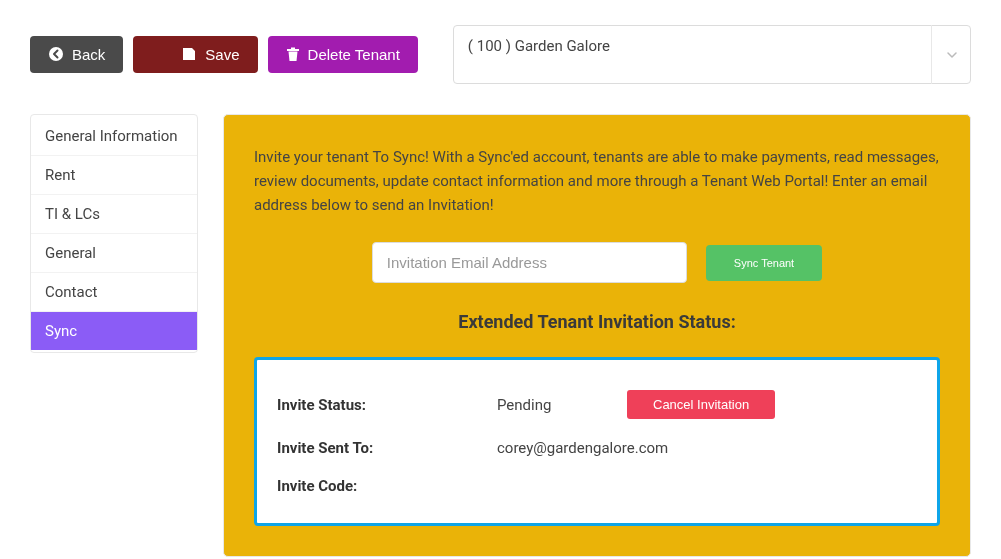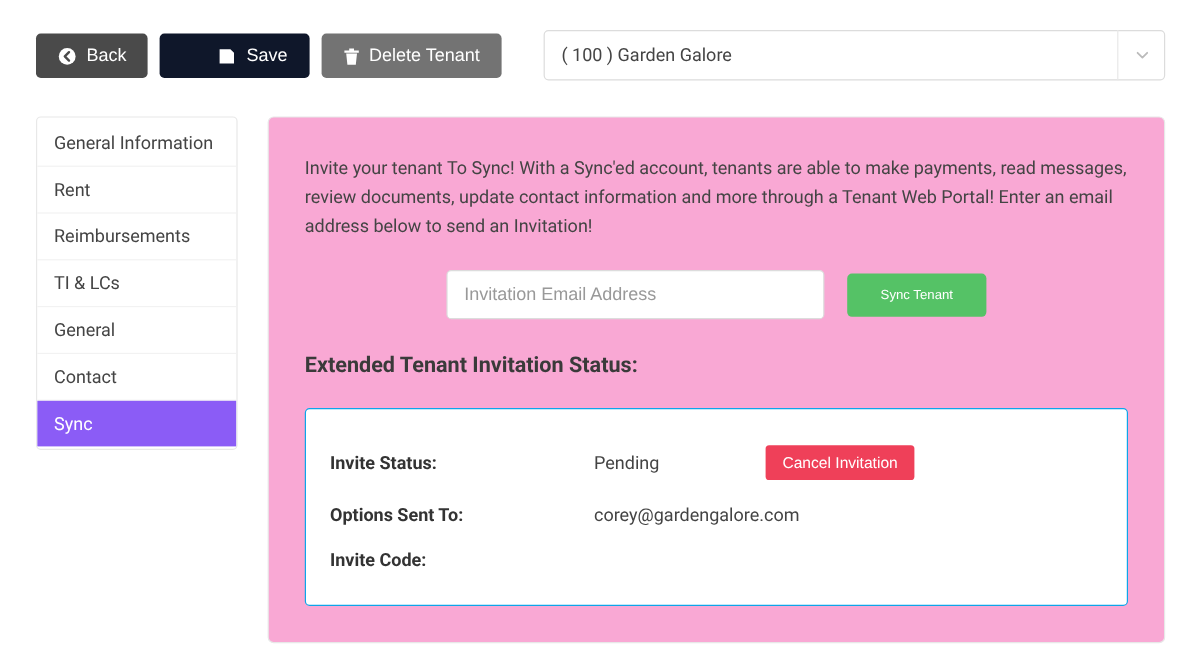--- a/index.html
+++ b/index.html
@@ -14,64 +14,63 @@
       padding: 25px 30px;
     }
     .top-bar {
       display: flex;
       gap: 10px;
       align-items: center;
       margin-bottom: 30px;
     }
     .btn {
       display: inline-flex;
-      align-items: flex-end;
+      align-items: flex-start;
       justify-content: center;
       gap: 8px;
       border: none;
       border-radius: 4px;
       padding: 10px 18px;
       font-size: 15px;
       font-weight: 500;
       cursor: pointer;
       color: #fff;
     }
     .btn-back {
       background: #4a4a4a;
     }
     .btn-save {
-      background: #0f172a;
+      background: #7f1d1d;
       color: #ffffff;
       padding-left: 48px;
     }
     .btn-delete {
-      background: #737373;
+      background: #a21caf;
     }
     .btn-sync {
       background: #55c266;
       padding: 12px 28px;
       font-size: 11px;
     }
     .btn-cancel {
       background: #ef4059;
-      padding: 7px 14px;
+      padding: 7px 26px;
       font-size: 13px;
       border-radius: 3px;
-      margin-left: 13px;
     }
     .tenant-select {
       flex: 1;
       margin-left: 25px;
       position: relative;
     }
     .tenant-select-input {
       width: 100%;
       border: 1px solid #dcdcdc;
       border-radius: 4px;
-      padding: 11px 40px 11px 14px;
+      padding: 11px 40px 28px 14px;
       font-size: 15px;
       color: #444;
       background: #fff;
     }
     .tenant-select-chevron {
       position: absolute;
       right: 0;
       top: 0;
       height: 100%;
       width: 40px;
@@ -103,21 +102,21 @@
     }
     .sidebar-item:last-child {
       border-bottom: none;
     }
     .sidebar-item.active {
       background: #8b5cf6;
       color: #fff;
     }
     .main-panel {
       flex: 1;
-      background: #f9a8d4;
+      background: #eab308;
       border: 1px solid #e8e8e8;
       border-radius: 5px;
       padding: 30px;
     }
     .intro-text {
       color: #444;
       font-size: 15px;
       line-height: 1.6;
       margin-bottom: 25px;
     }
@@ -134,29 +133,29 @@
       border: 1px solid #dcdcdc;
       border-radius: 4px;
       font-size: 15px;
       background: #fff;
       color: #444;
     }
     .email-input::placeholder {
       color: #999;
     }
     .status-heading {
-      text-align: left;
+      text-align: center;
       font-size: 18px;
       font-weight: 700;
       color: #3a3a3a;
       margin-bottom: 25px;
     }
     .status-card {
       background: #fff;
-      border: 1px solid #0ea5e9;
+      border: 3px solid #0ea5e9;
       border-radius: 4px;
       padding: 10px 20px 28px 20px;
     }
     .status-row {
       display: flex;
       align-items: center;
       padding-top: 20px;
     }
     .status-label {
       width: 220px;
@@ -221,23 +220,20 @@
   </div>
 </div>
 
 <div class="content-wrap">
   <div class="sidebar">
     <div class="sidebar-item">
       <span>General Information</span>
     </div>
     <div class="sidebar-item">
       <span>Rent</span>
-    </div>
-    <div class="sidebar-item">
-      <span>Reimbursements</span>
     </div>
     <div class="sidebar-item">
       <span>TI &amp; LCs</span>
     </div>
     <div class="sidebar-item">
       <span>General</span>
     </div>
     <div class="sidebar-item">
       <span>Contact</span>
     </div>
@@ -262,21 +258,21 @@
       <div class="status-row">
         <div class="status-label">Invite Status:</div>
         <div class="status-value">Pending</div>
         <div class="status-action">
           <button class="btn btn-cancel">
             <span>Cancel Invitation</span>
           </button>
         </div>
       </div>
       <div class="status-row">
-        <div class="status-label">Options Sent To:</div>
+        <div class="status-label">Invite Sent To:</div>
         <div class="status-value">corey@gardengalore.com</div>
       </div>
       <div class="status-row">
         <div class="status-label">Invite Code:</div>
       </div>
     </div>
   </div>
 </div>
 
 </body></html>

